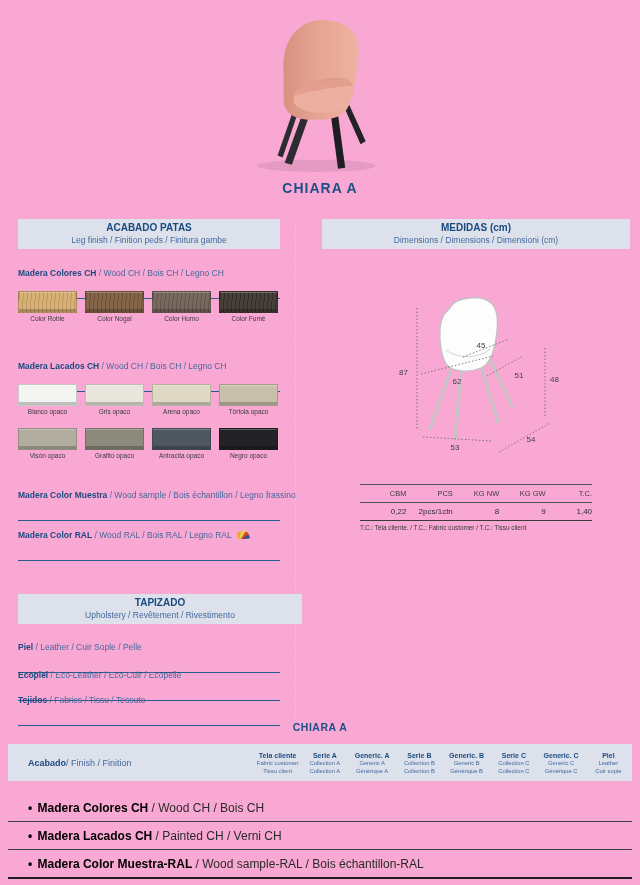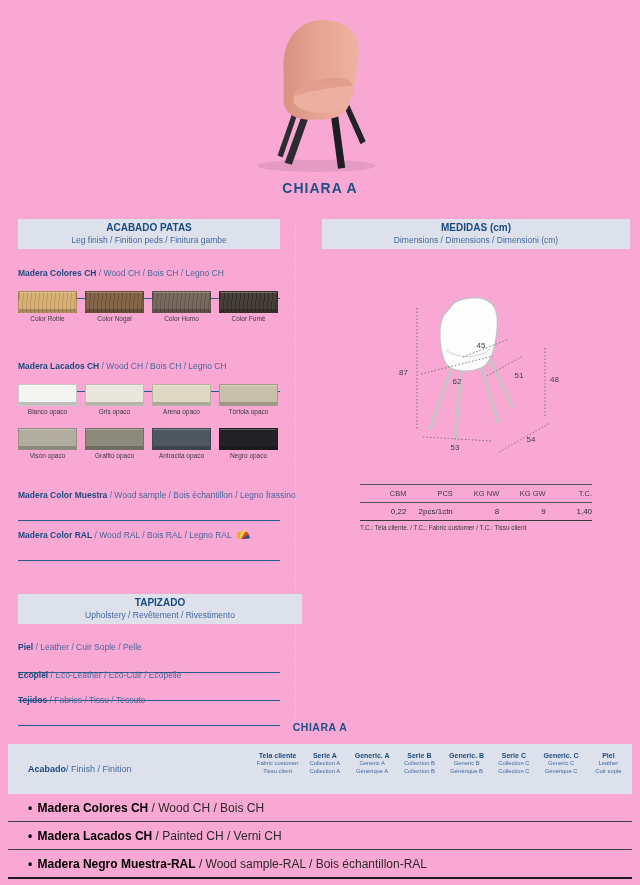--- a/index.html
+++ b/index.html
@@ -64,21 +64,21 @@
   .dims-vals { border-bottom: 1.5px solid #3a3a3a; }
   .dims-vals .dims-cell { font-size: 8px; color: #2e2e2e; }
   .dims-note { position: absolute; left: 360px; top: 524px; font-size: 6.4px; color: #3a3a3a; }
   
   .bottom-title {
     position: absolute; top: 721px; left: 0; width: 100%;
     text-align: center; font-size: 10.5px; font-weight: bold;
     color: #1d4f87; letter-spacing: 0.5px;
   }
   .matrix-band {
-    position: absolute; left: 8px; top: 744px; width: 624px; height: 50px;
+    position: absolute; left: 8px; top: 744px; width: 624px; height: 37px;
     background: #dce1ec; display: flex; align-items: stretch;
   }
   .matrix-rowhead {
     flex: 0 0 246px; display: flex; align-items: center;
     padding-left: 20px; font-size: 9px; white-space: nowrap;
   }
   .matrix-rowhead .lb { font-weight: bold; color: #1b4a80; }
   .matrix-rowhead .lr { color: #44699c; }
   .matrix-col { flex: 1; text-align: center; padding-top: 7px; line-height: 1.3; }
   .matrix-col .c1 { font-size: 7px; font-weight: bold; color: #1b4a80; }
@@ -326,17 +326,17 @@
     <div class="matrix-row">
       <span class="bullet">•</span>
       <span class="lb">Madera Colores CH</span><span class="lr"> / Wood CH / Bois CH</span>
     </div>
     <div class="matrix-row">
       <span class="bullet">•</span>
       <span class="lb">Madera Lacados CH</span><span class="lr"> / Painted CH / Verni CH</span>
     </div>
     <div class="matrix-row last">
       <span class="bullet">•</span>
-      <span class="lb">Madera Negro Muestra-RAL</span><span class="lr"> / Wood sample-RAL / Bois échantillon-RAL</span>
+      <span class="lb">Madera Color Muestra-RAL</span><span class="lr"> / Wood sample-RAL / Bois échantillon-RAL</span>
     </div>
   </div>
 
 </div>
 
 </body></html>

